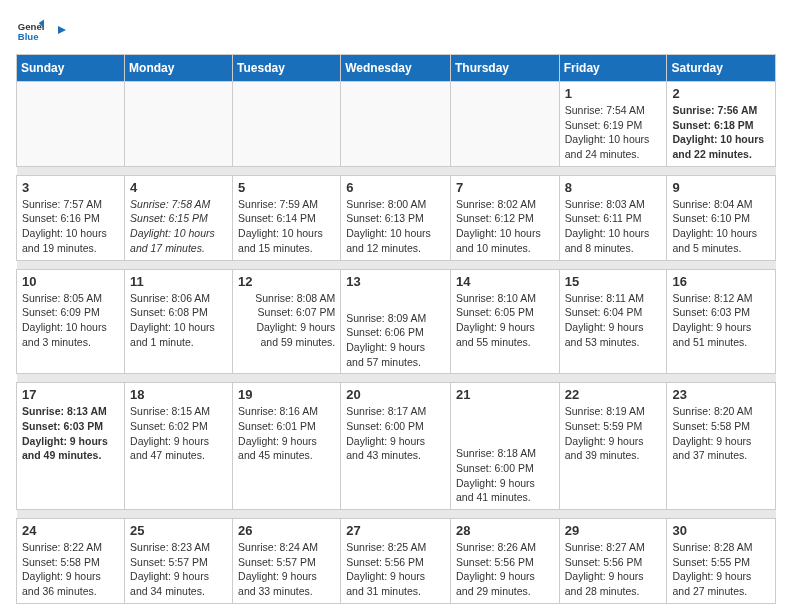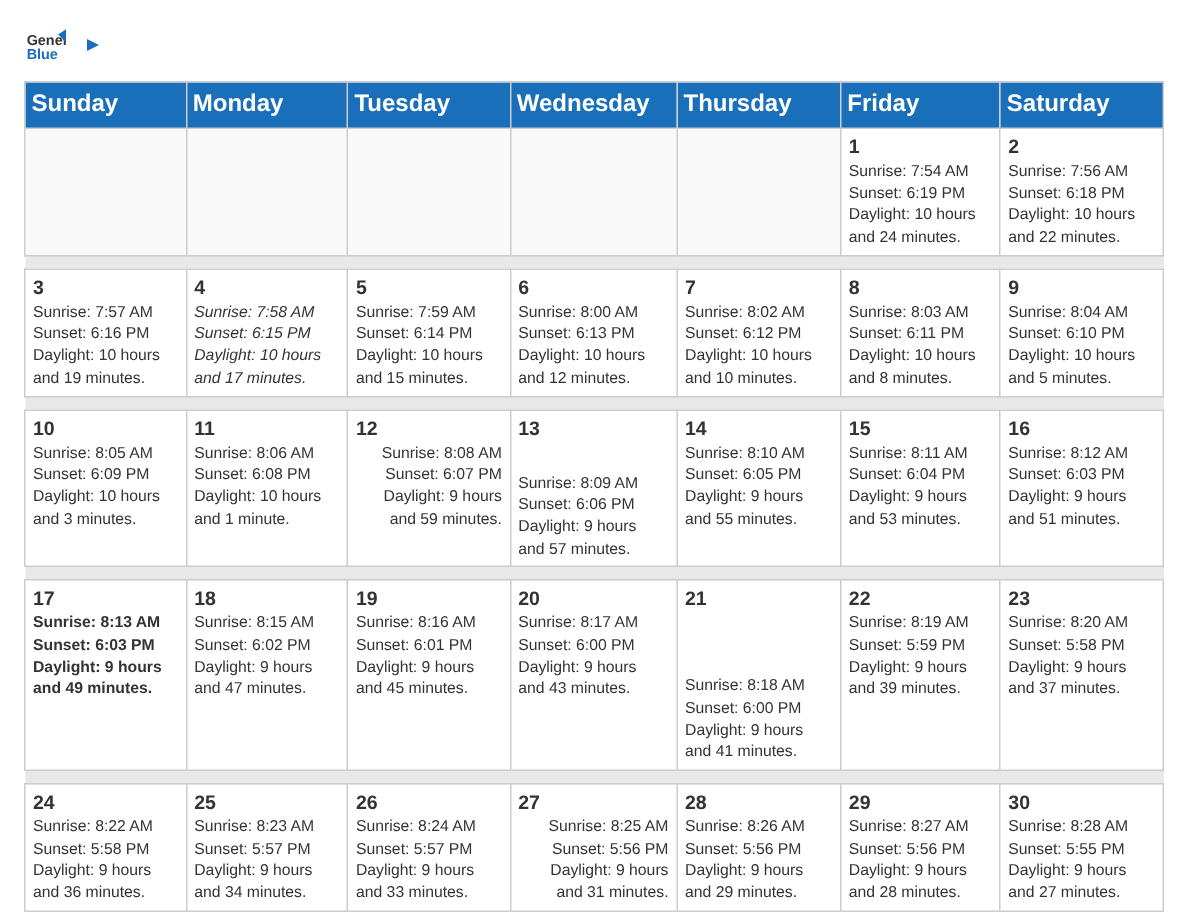--- a/index.html
+++ b/index.html
@@ -40,21 +40,21 @@
     .calendar {
       width: 100%;
       border-collapse: collapse;
       font-size: 10.5px;
     }
     .calendar th {
       background-color: #1a6fba;
       color: #fff;
       padding: 6px 4px;
       text-align: left;
-      font-size: 16px;
+      font-size: 12px;
       border: 1px solid #ccc;
     }
     .calendar td {
       border: 1px solid #ccc;
       vertical-align: top;
       padding: 4px 5px;
       width: 113px;
       min-height: 80px;
       background: #fff;
     }
@@ -125,21 +125,21 @@
         <td class="empty"></td>
         <td>
           <span class="day-number">1</span>
           <div class="day-info" style="white-space: pre-line;">Sunrise: 7:54 AM
 Sunset: 6:19 PM
 Daylight: 10 hours
 and 24 minutes.</div>
         </td>
         <td>
           <span class="day-number">2</span>
-          <div class="day-info" style="white-space: pre-line;">Sunrise: 7:56 AM
+          <div class="day-info" style="white-space: pre-line; font-weight: bold;">Sunrise: 7:56 AM
 Sunset: 6:18 PM
 Daylight: 10 hours
 and 22 minutes.</div>
         </td>
       </tr>
       <tr class="row-spacer">
         <td colspan="7"></td>
       </tr>
       <tr>
         <td>
@@ -320,21 +320,21 @@
         </td>
         <td>
           <span class="day-number">26</span>
           <div class="day-info" style="white-space: pre-line;">Sunrise: 8:24 AM
 Sunset: 5:57 PM
 Daylight: 9 hours
 and 33 minutes.</div>
         </td>
         <td>
           <span class="day-number">27</span>
-          <div class="day-info" style="white-space: pre-line; text-align: right;">Sunrise: 8:25 AM
+          <div class="day-info" style="white-space: pre-line;">Sunrise: 8:25 AM
 Sunset: 5:56 PM
 Daylight: 9 hours
 and 31 minutes.</div>
         </td>
         <td>
           <span class="day-number">28</span>
           <div class="day-info" style="white-space: pre-line;">Sunrise: 8:26 AM
 Sunset: 5:56 PM
 Daylight: 9 hours
 and 29 minutes.</div>

